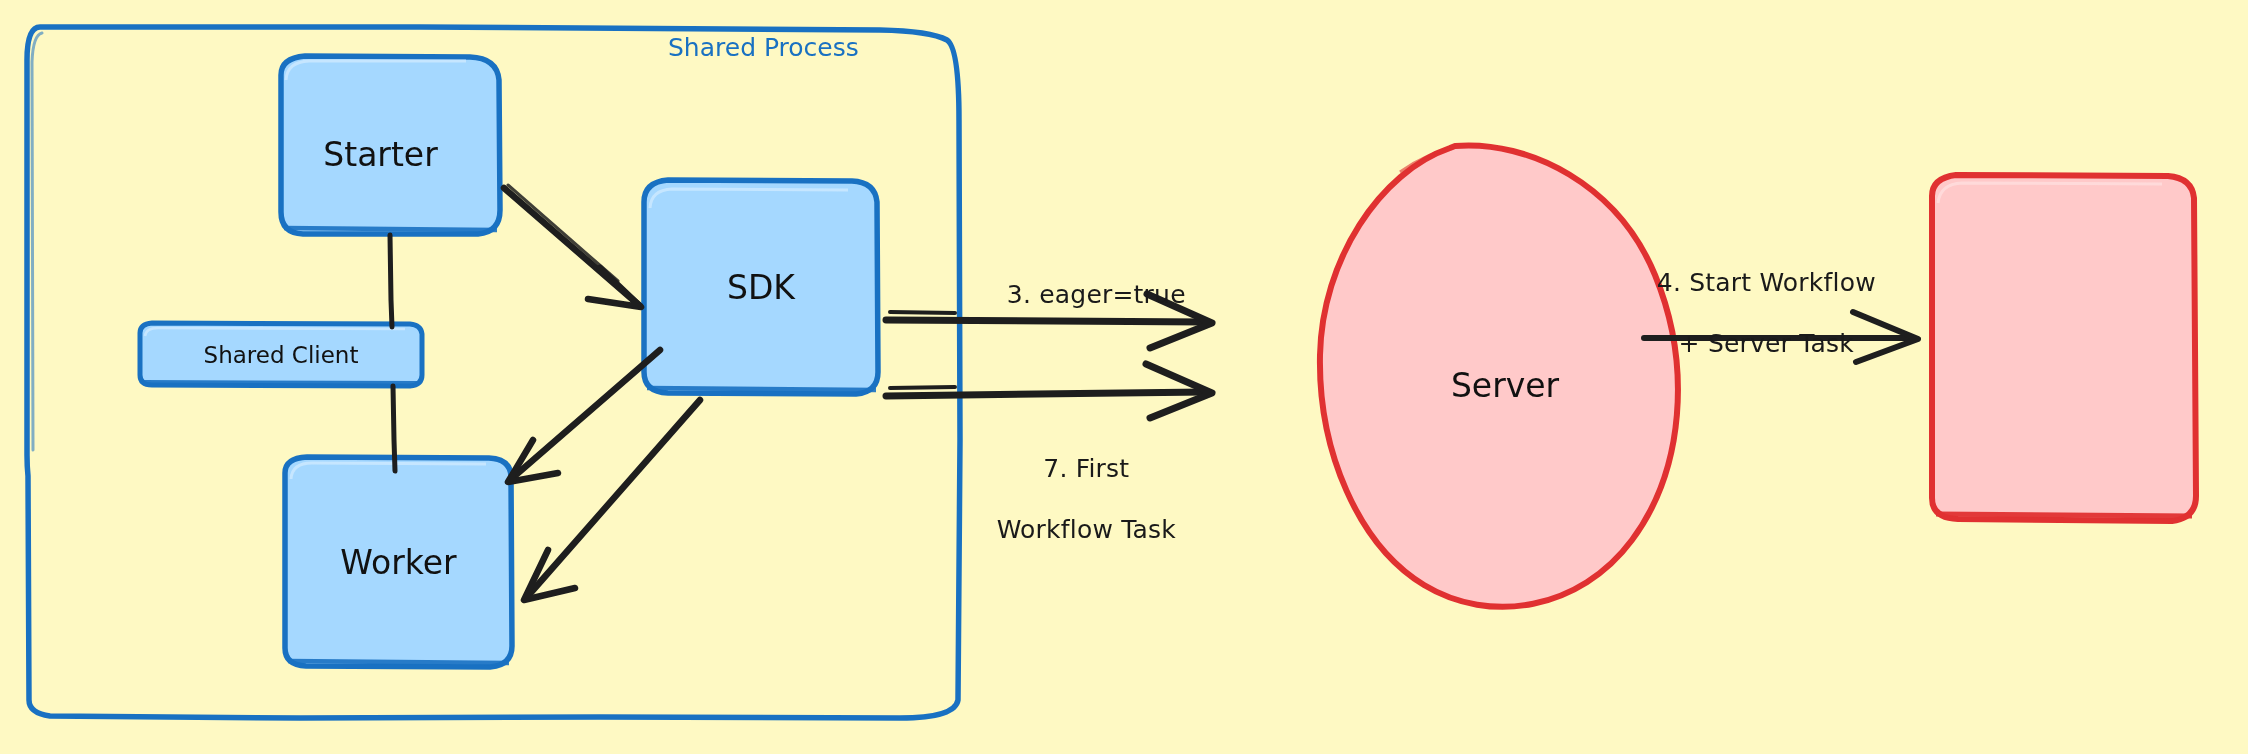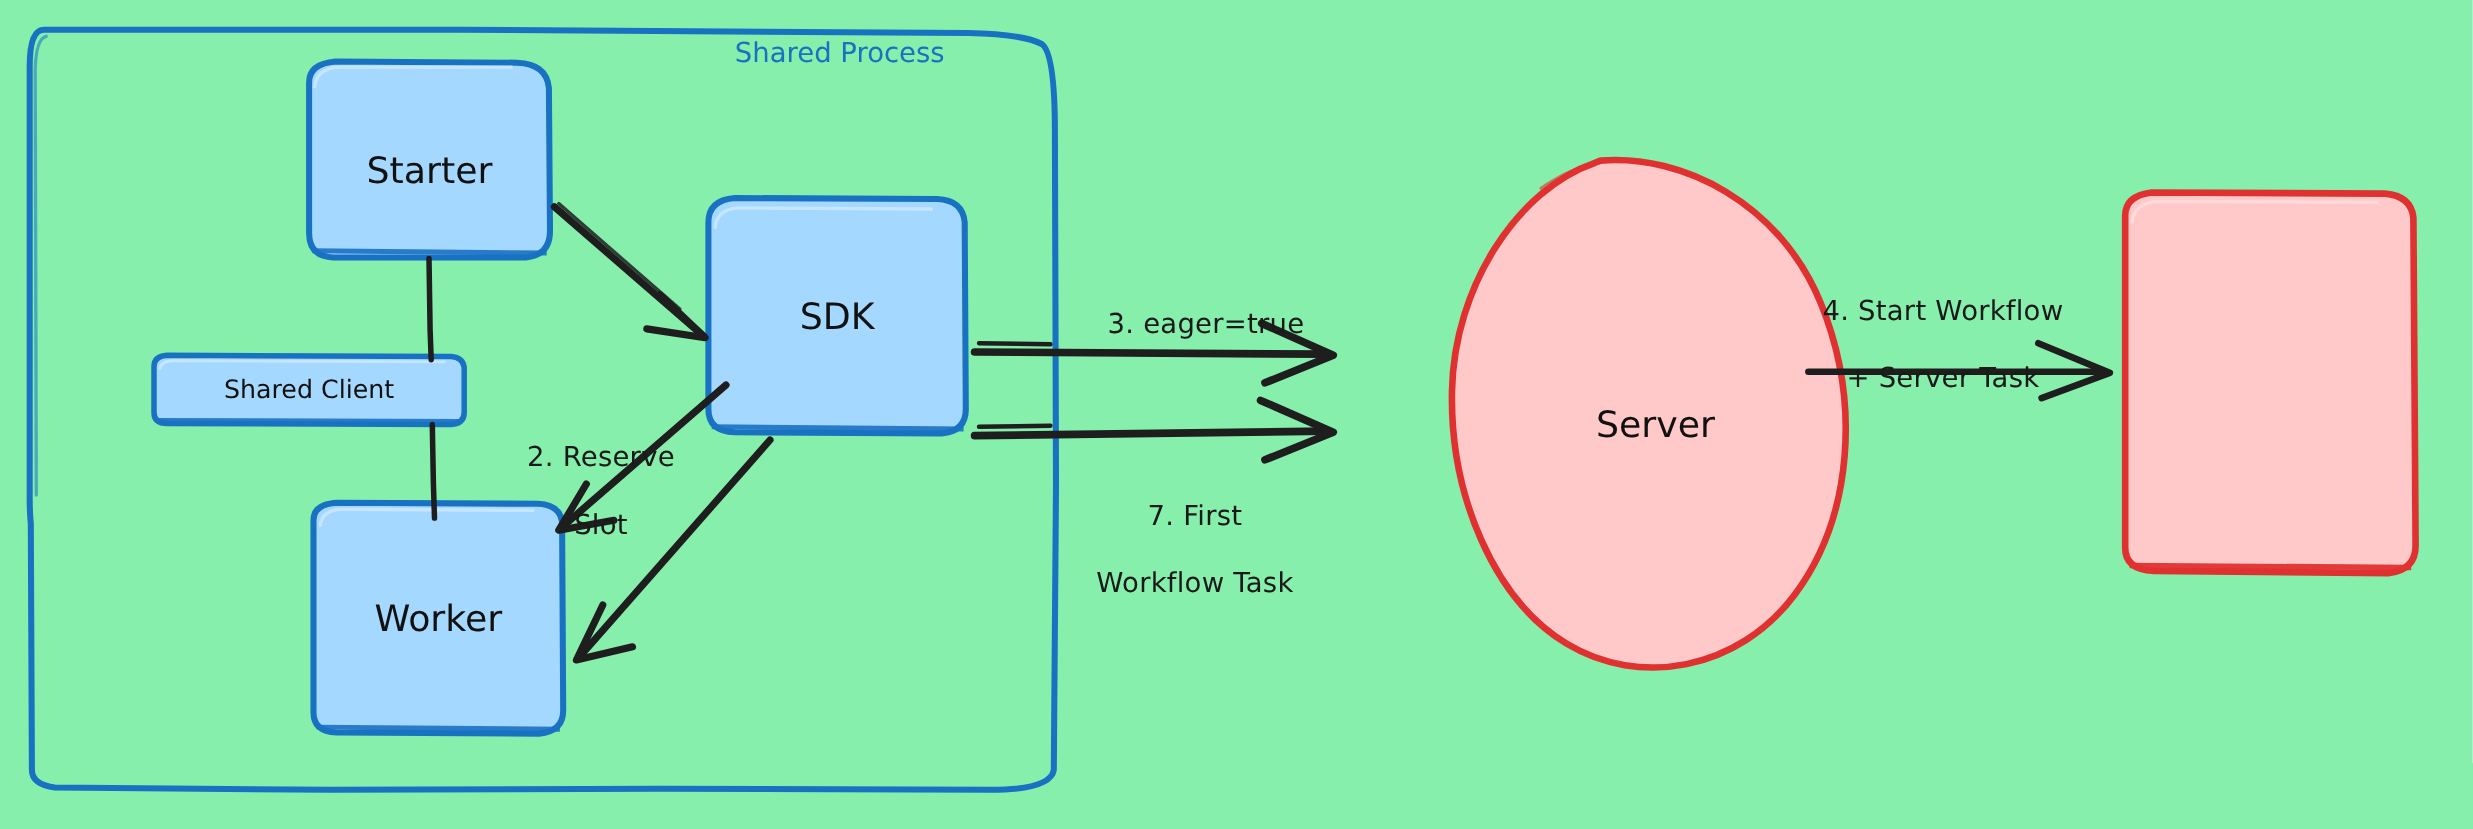--- a/index.html
+++ b/index.html
@@ -7,21 +7,21 @@
     padding: 0;
     background: #ffffff;
   }
   body {
     font-family: "DejaVu Sans", sans-serif;
   }
   #stage {
     position: relative;
     width: 2248px;
     height: 754px;
-    background: #86efac;
+    background: #fef9c3;
     overflow: hidden;
   }
   #board {
     position: absolute;
     inset: 0;
     width: 2248px;
     height: 754px;
   }
   .lbl {
     position: absolute;
@@ -157,37 +157,33 @@
 
     <g>
       <path d="M 1644 338 L 1910 338" fill="none" stroke="#1e1e1e" stroke-width="6" stroke-linecap="round"></path>
       <path d="M 1853 312 L 1918 339 L 1856 362" fill="none" stroke="#1e1e1e" stroke-width="6" stroke-linecap="round" stroke-linejoin="round"></path>
     </g>
 
   </svg>
 
   <div class="container-title" style="left:668px; top:33px;">Shared Process</div>
 
-  <div class="node-label big" style="left:281px; top:75px; width:219px; height:159px;">Starter</div>
+  <div class="node-label big" style="left:271px; top:75px; width:219px; height:159px;">Starter</div>
 
   <div class="node-label mid" style="left:140px; top:323px; width:282px; height:63px;">Shared Client</div>
 
   <div class="node-label big" style="left:285px; top:457px; width:227px; height:210px;">Worker</div>
 
   <div class="node-label big" style="left:644px; top:180px; width:234px; height:214px;">SDK</div>
 
   <div class="node-label big" style="left:1318px; top:146px; width:374px; height:479px;">Server</div>
 
 
 
 
-  <div class="lbl" style="left:430px; top:370px; width:200px;">
-    <span>2. Reserve</span><br>
-    <span>Slot</span>
-  </div>
 
   <div class="lbl" style="left:955px; top:249px; width:250px;">
     <span>3. eager=true</span>
   </div>
 
   <div class="lbl" style="left:945px; top:423px; width:250px;">
     <span>7. First</span><br>
     <span>Workflow Task</span>
   </div>
 

